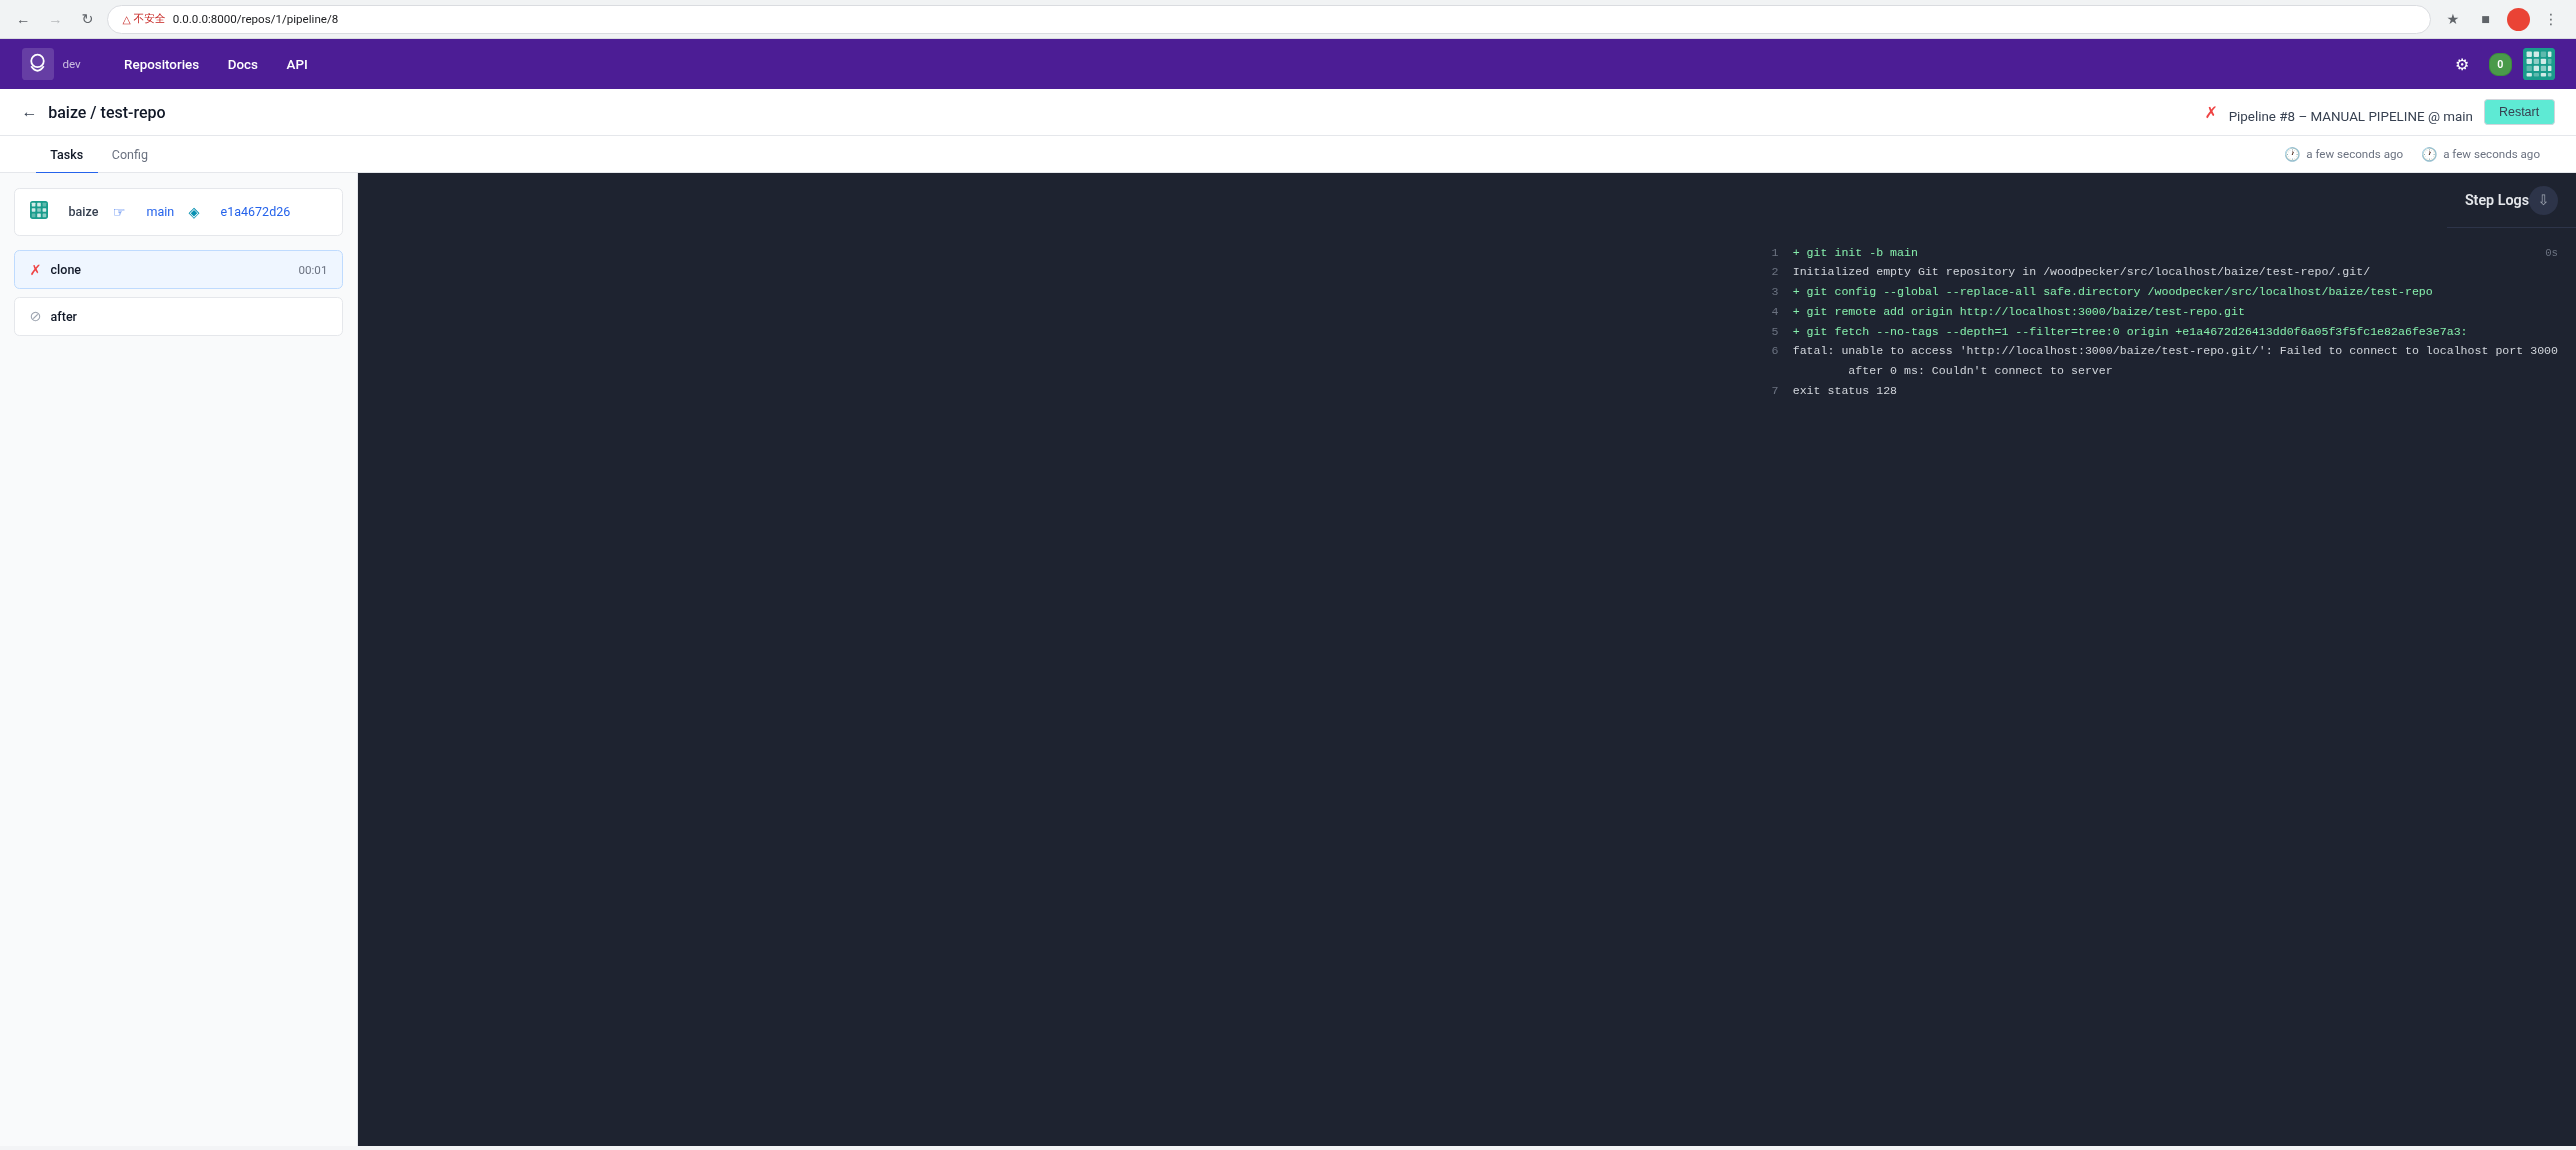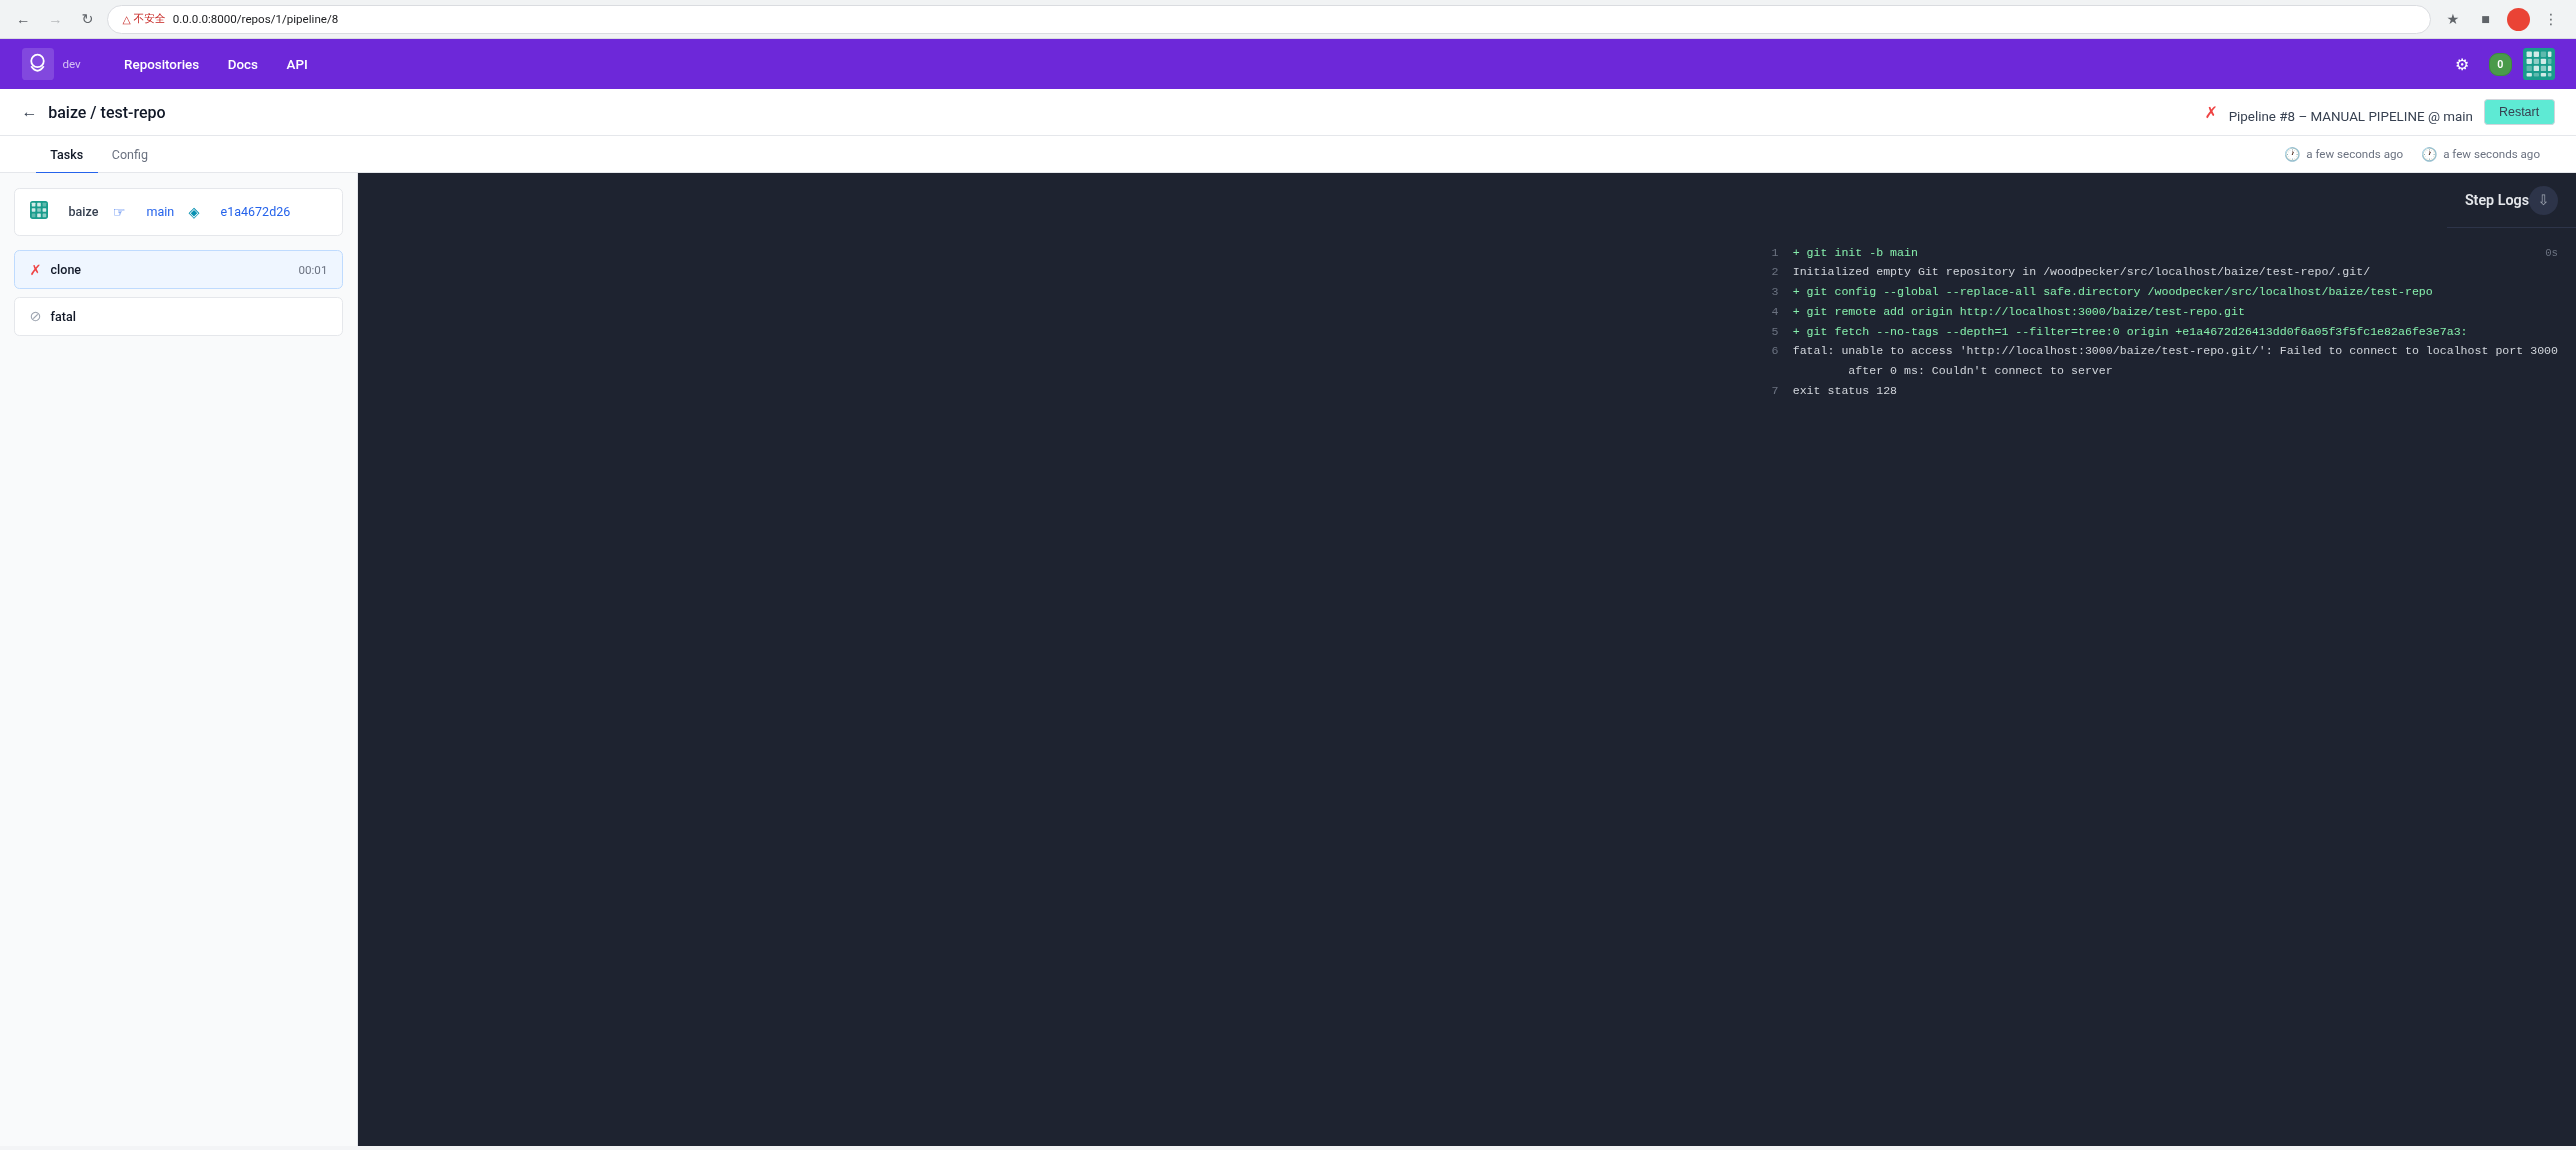--- a/index.html
+++ b/index.html
@@ -46,21 +46,21 @@
       cursor: pointer; display: flex; align-items: center; justify-content: center;
       color: #5f6368; font-size: 14.3px;
     }
     .browser-action-circle {
       width: 23px; height: 23px; border-radius: 50%; background: #ea4335;
       display: flex; align-items: center; justify-content: center;
     }
 
     
     .app-header {
-      background: #6d28d9;
+      background: #4c1d95;
       display: flex;
       align-items: center;
       padding: 0 21.5px;
       height: 50px;
       gap: 29px;
     }
     .app-logo {
       display: flex; align-items: center; gap: 9px;
       color: white; text-decoration: none;
     }
@@ -395,21 +395,21 @@
     </div>
 
     <div class="steps-list">
       <div class="step-item active">
         <span class="step-status-icon error">✗</span>
         <span class="step-name">clone</span>
         <span class="step-duration">00:01</span>
       </div>
       <div class="step-item">
         <span class="step-status-icon skipped">⊘</span>
-        <span class="step-name">fatal</span>
+        <span class="step-name">after</span>
         <span class="step-duration"></span>
       </div>
     </div>
   </div>
 
   <div class="log-panel">
     <div class="log-header">
       <span class="log-title">Step Logs</span>
       <button class="log-download-btn">
         <span style="font-size:14.3px;">⇩</span>

